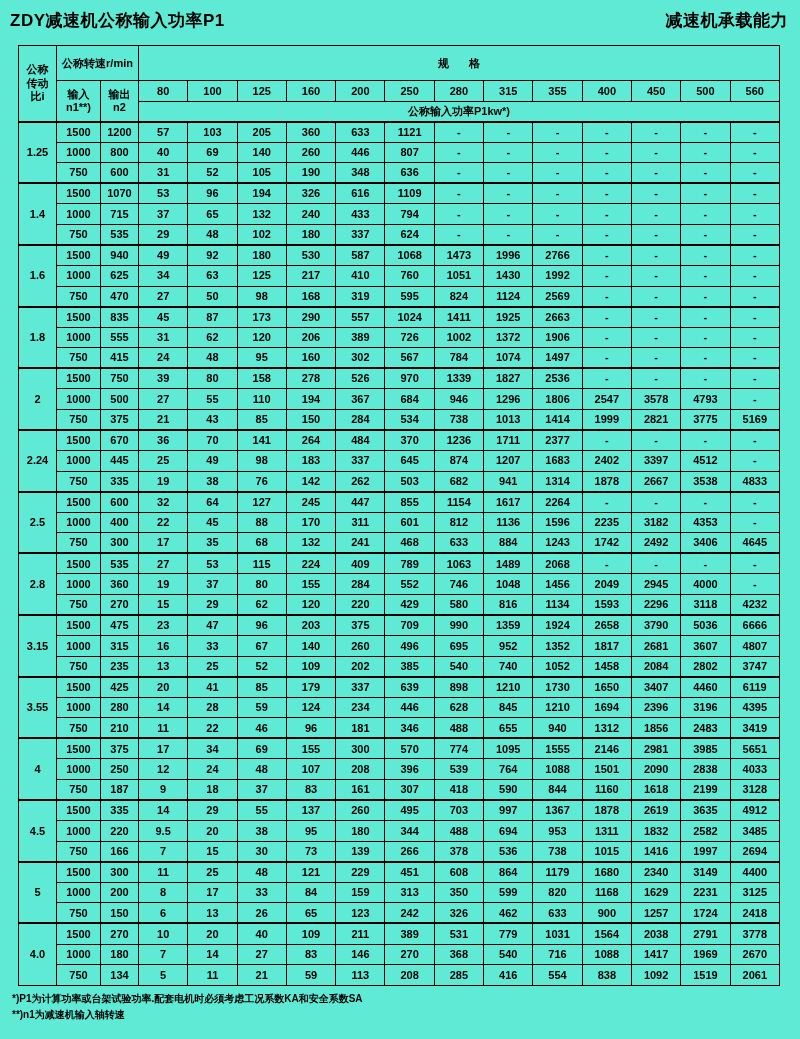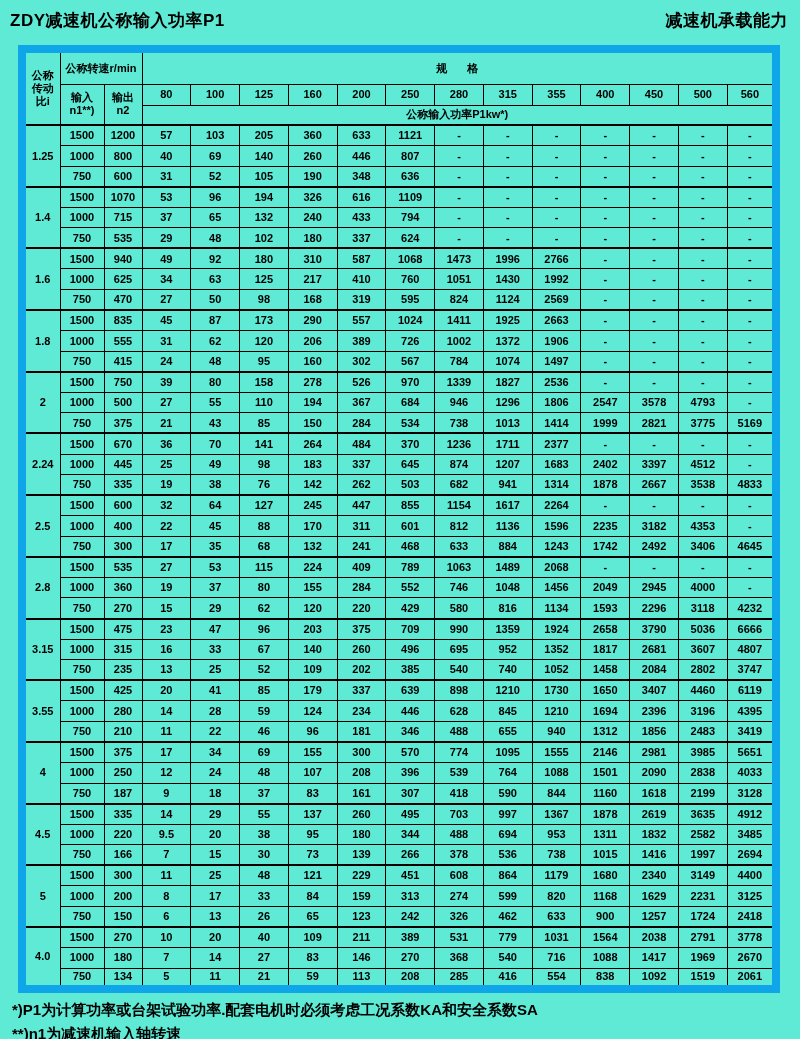--- a/index.html
+++ b/index.html
@@ -11,39 +11,39 @@
     overflow:hidden;
   }
   .titlebar{
     display:flex;justify-content:space-between;align-items:flex-start;
     padding:9px 12px 0 10px;
   }
   .title{font-size:17px;font-weight:bold;letter-spacing:0.5px;}
   table{
     border-collapse:collapse;table-layout:fixed;
     width:762px;margin:13px 0 0 18px;
-    border:8px solid #0ea5e9;
+    border:1px solid #0ea5e9;
   }
   th,td{
     border:1px solid #000;
     text-align:center;vertical-align:middle;
     font-size:11px;font-weight:bold;
     padding:0;line-height:1.15;
     overflow:hidden;white-space:nowrap;
   }
   thead tr.h1{height:35px;}
   thead tr.h2{height:21px;}
   thead tr.h3{height:20px;}
   tbody tr{height:20.57px;}
   tbody tr.gs td{border-top:2px solid #000;}
   thead{border-bottom:2px solid #000;}
   .spec-label{display:inline-block;letter-spacing:1.8em;margin-left:1.8em;}
   .two-line div{line-height:1.2;}
   .ratio-head div{line-height:1.2;}
-  .footnotes{margin:5px 0 0 12px;font-size:15px;font-weight:bold;line-height:1.6;}
+  .footnotes{margin:5px 0 0 12px;font-size:10px;font-weight:bold;line-height:1.6;}
 </style>
 </head>
 <body>
 
 <div class="page">
 
   <div class="titlebar">
     <div class="title">ZDY减速机公称输入功率P1</div>
     <div class="title">减速机承载能力</div>
   </div>
@@ -211,21 +211,21 @@
           <td>-</td>
           <td>-</td>
         </tr>
         <tr class="gs">
           <td rowspan="3">1.6</td>
           <td>1500</td>
           <td>940</td>
           <td>49</td>
           <td>92</td>
           <td>180</td>
-          <td>310</td>
+          <td>530</td>
           <td>587</td>
           <td>1068</td>
           <td>1473</td>
           <td>1996</td>
           <td>2766</td>
           <td>-</td>
           <td>-</td>
           <td>-</td>
           <td>-</td>
         </tr>
@@ -751,21 +751,21 @@
         </tr>
         <tr>
           <td>1000</td>
           <td>200</td>
           <td>8</td>
           <td>17</td>
           <td>33</td>
           <td>84</td>
           <td>159</td>
           <td>313</td>
-          <td>274</td>
+          <td>350</td>
           <td>599</td>
           <td>820</td>
           <td>1168</td>
           <td>1629</td>
           <td>2231</td>
           <td>3125</td>
         </tr>
         <tr>
           <td>750</td>
           <td>150</td>

